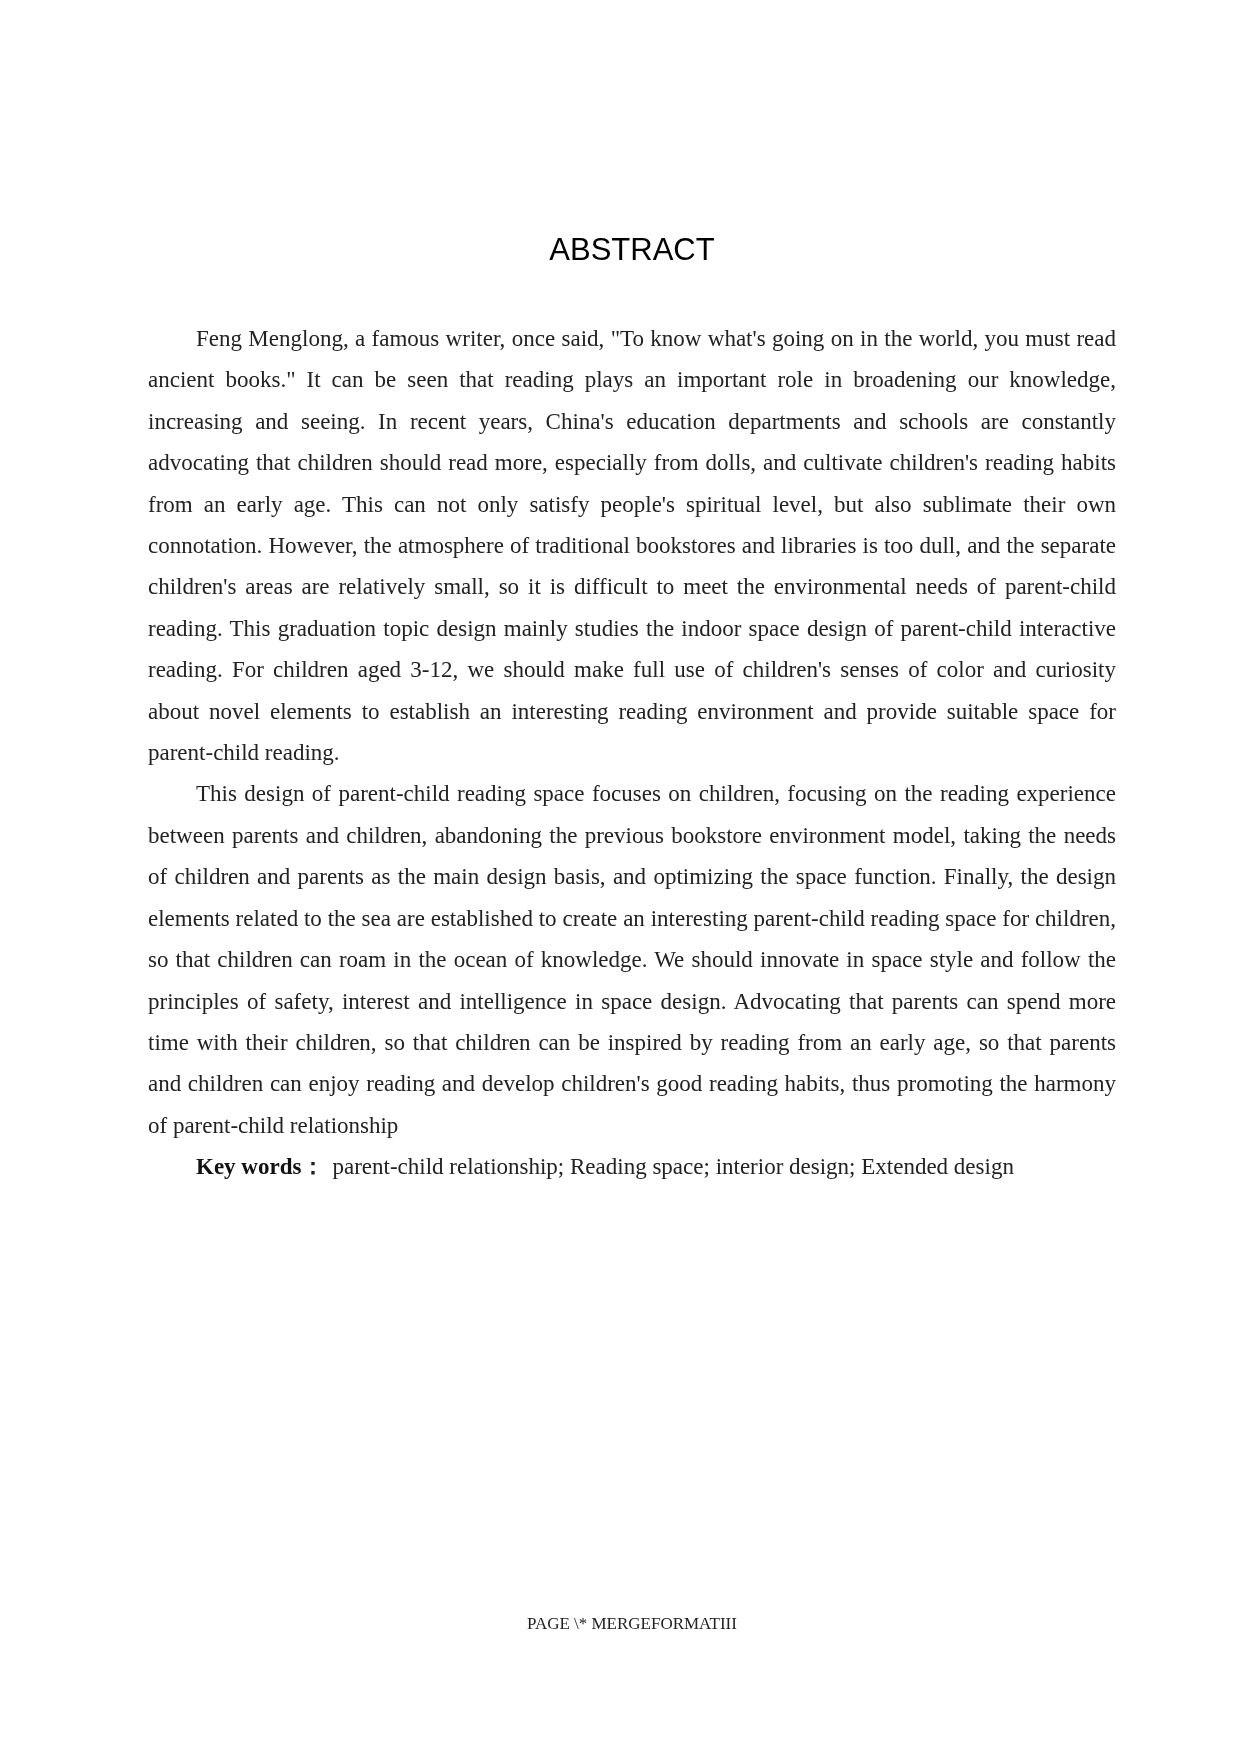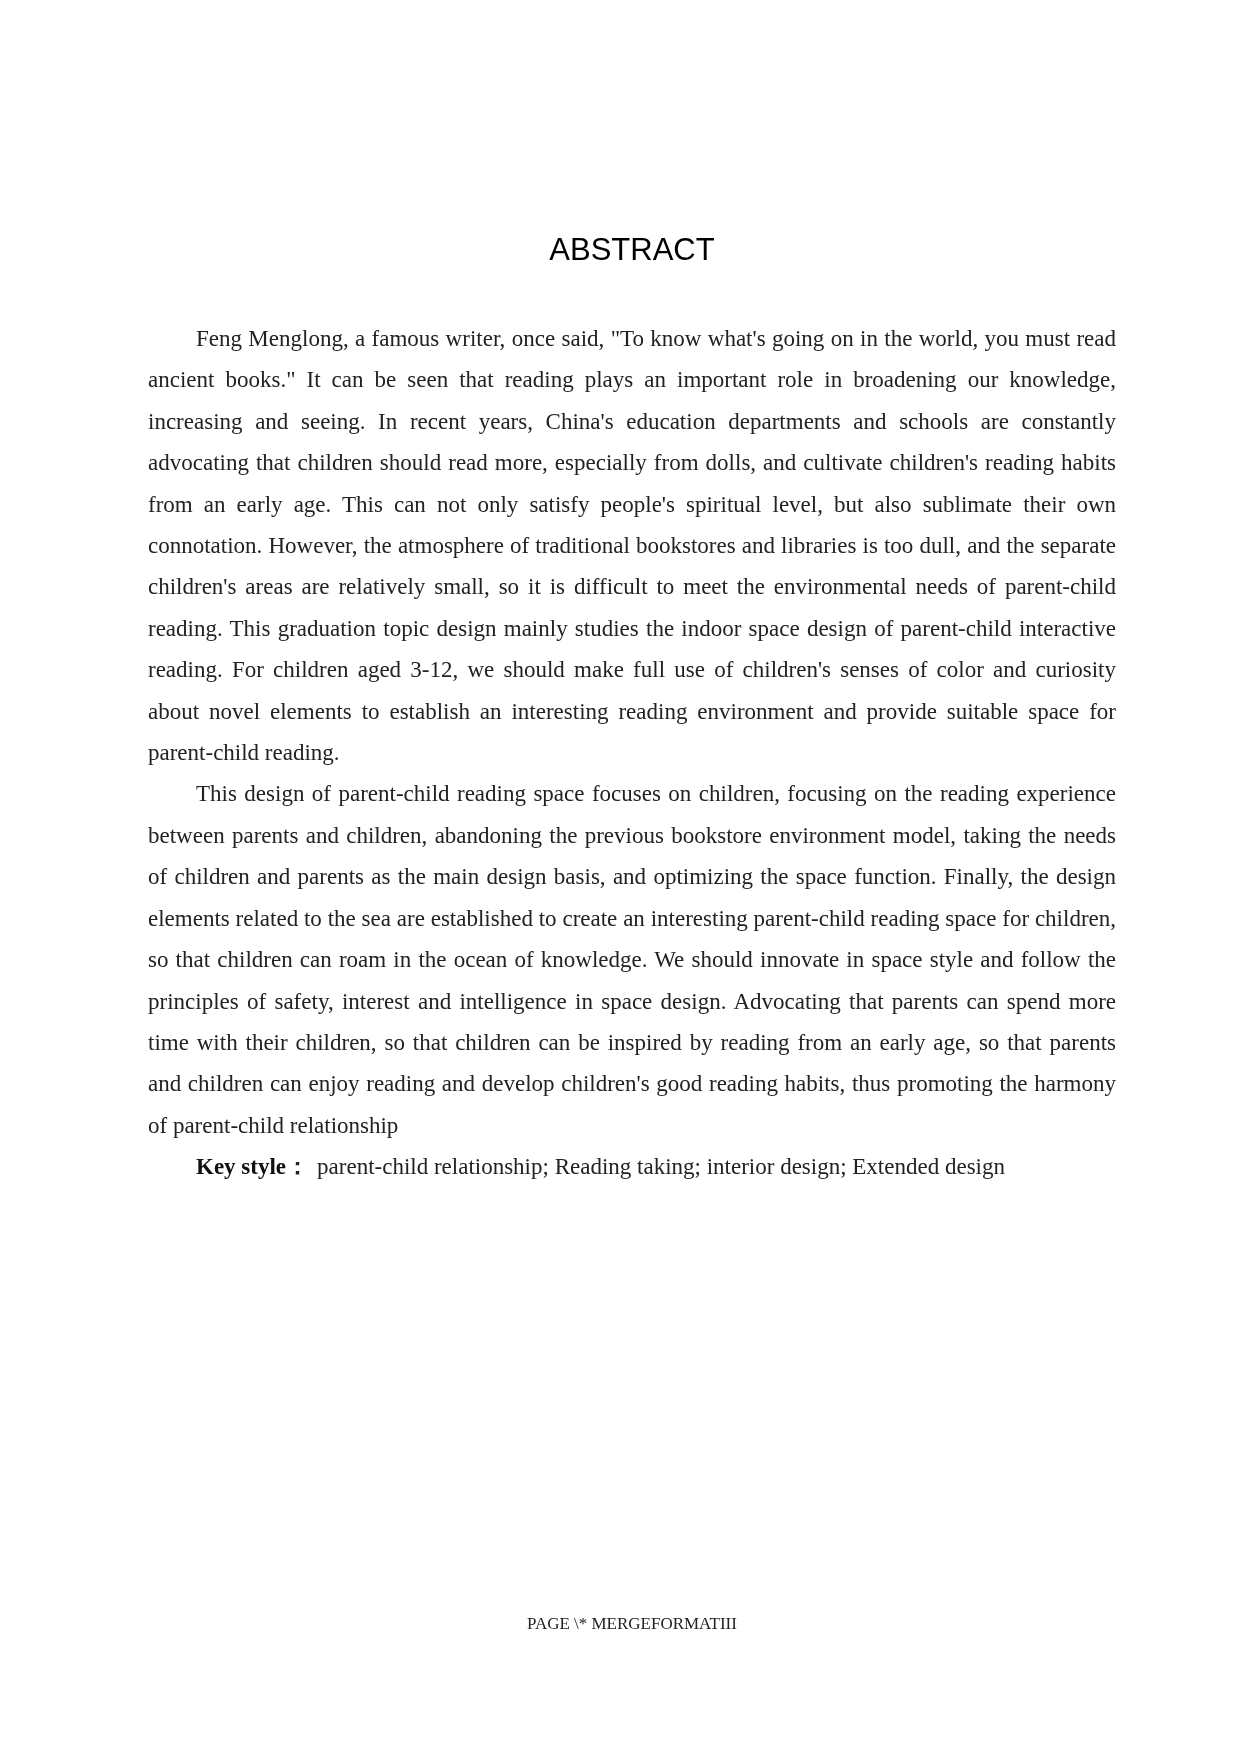--- a/index.html
+++ b/index.html
@@ -69,18 +69,18 @@
     .footer .sp { margin-right: 4px; }
   </style>
 </head>
 <body>
 
 <h1 class="title">ABSTRACT</h1>
 
 <div class="body-text">
   <p>Feng Menglong, a famous writer, once said, "To know what's going on in the world, you must read ancient books." It can be seen that reading plays an important role in broadening our knowledge, increasing and seeing. In recent years, China's education departments and schools are constantly advocating that children should read more, especially from dolls, and cultivate children's reading habits from an early age. This can not only satisfy people's spiritual level, but also sublimate their own connotation. However, the atmosphere of traditional bookstores and libraries is too dull, and the separate children's areas are relatively small, so it is difficult to meet the environmental needs of parent-child reading. This graduation topic design mainly studies the indoor space design of parent-child interactive reading. For children aged 3-12, we should make full use of children's senses of color and curiosity about novel elements to establish an interesting reading environment and provide suitable space for parent-child reading.</p>
   <p>This design of parent-child reading space focuses on children, focusing on the reading experience between parents and children, abandoning the previous bookstore environment model, taking the needs of children and parents as the main design basis, and optimizing the space function. Finally, the design elements related to the sea are established to create an interesting parent-child reading space for children, so that children can roam in the ocean of knowledge. We should innovate in space style and follow the principles of safety, interest and intelligence in space design. Advocating that parents can spend more time with their children, so that children can be inspired by reading from an early age, so that parents and children can enjoy reading and develop children's good reading habits, thus promoting the harmony of parent-child relationship</p>
-  <p class="keywords"><span class="kw-label">Key style</span><span class="kw-sep">：</span><span>parent-child relationship; Reading taking; interior design; Extended design</span></p>
+  <p class="keywords"><span class="kw-label">Key words</span><span class="kw-sep">：</span><span>parent-child relationship; Reading space; interior design; Extended design</span></p>
 </div>
 
 <div class="footer">
   <span class="sp">PAGE</span><span>\* MERGEFORMAT</span><span>III</span>
 </div>
 
 </body></html>

